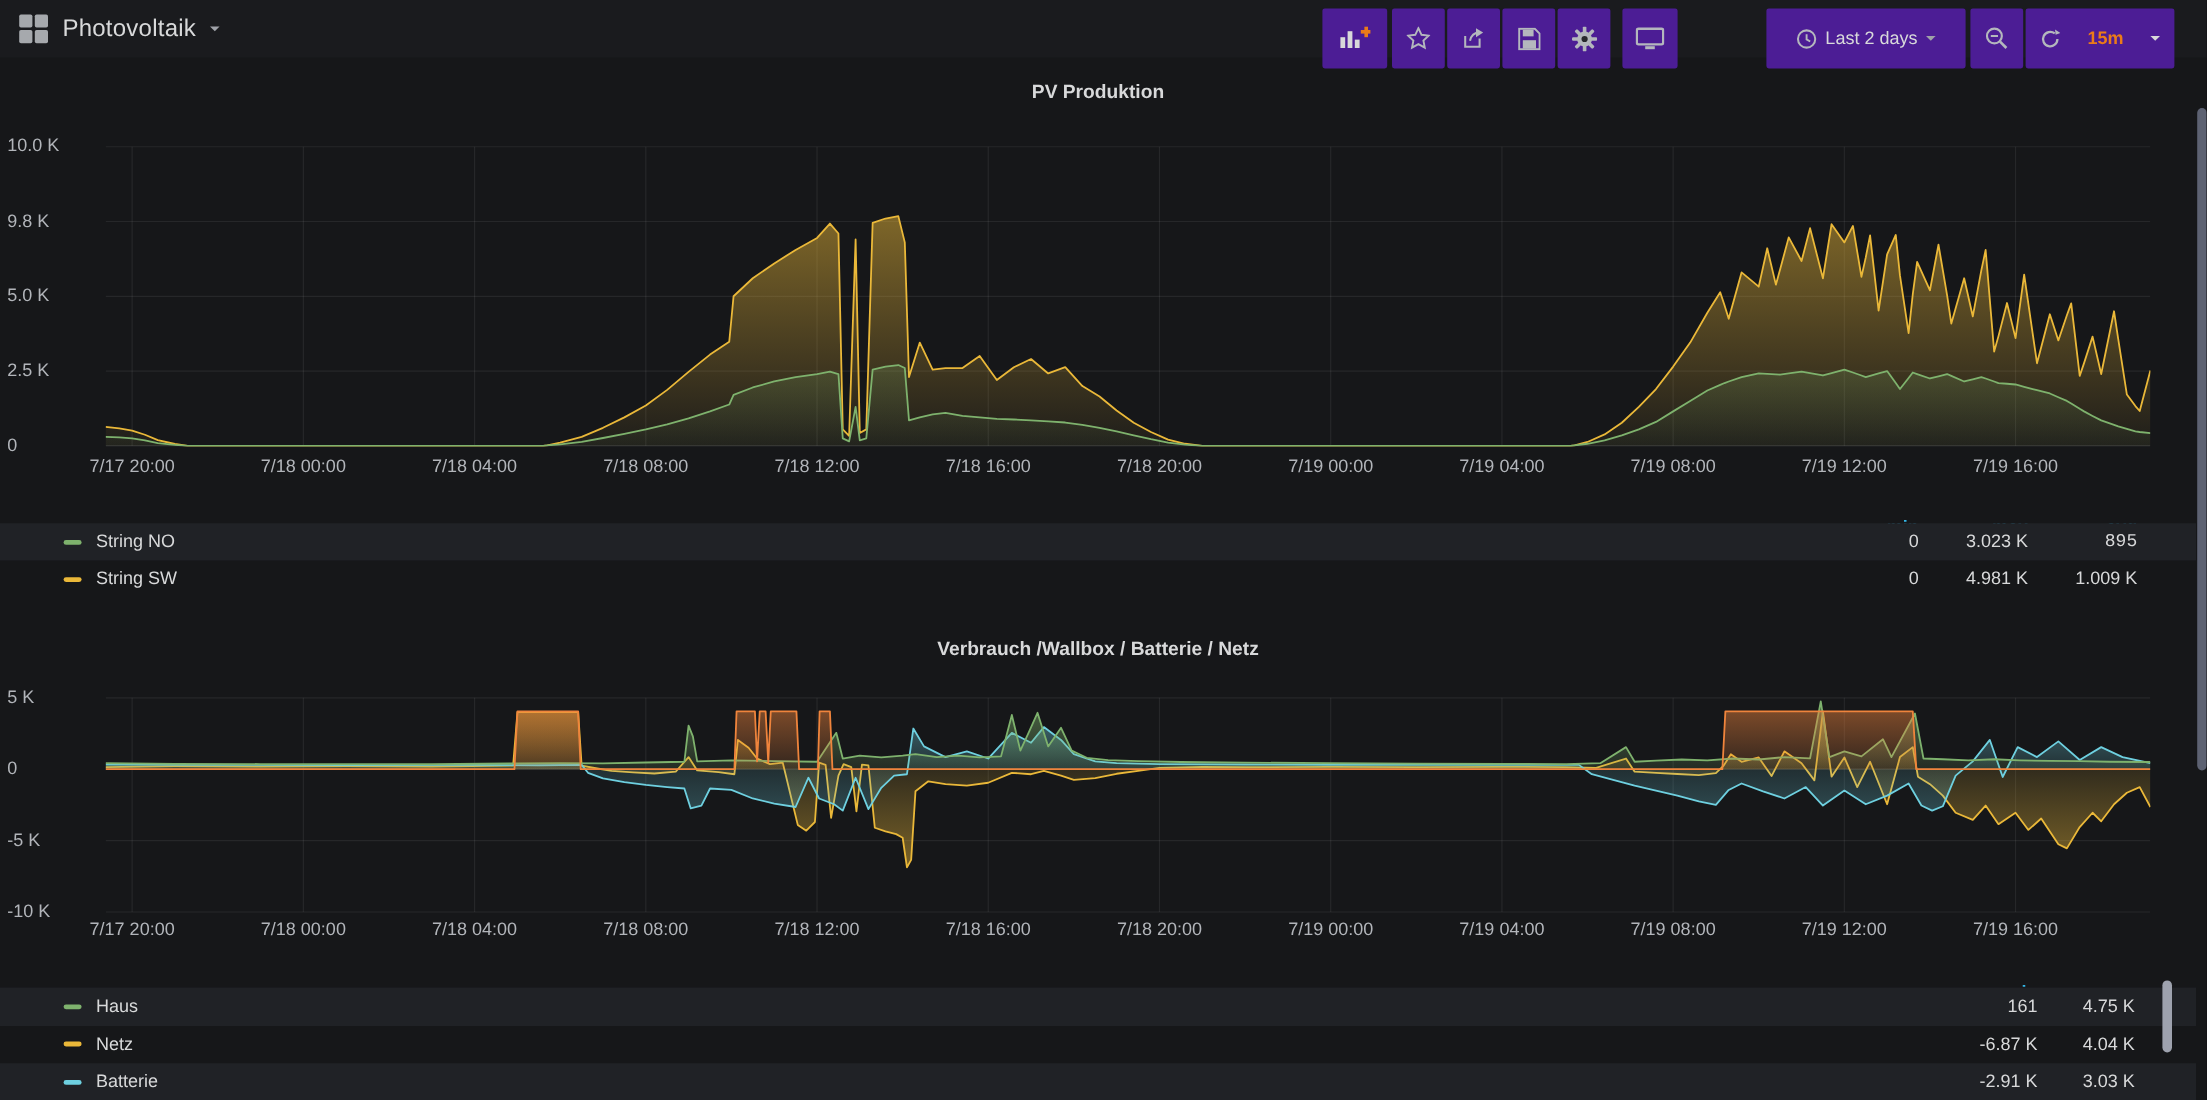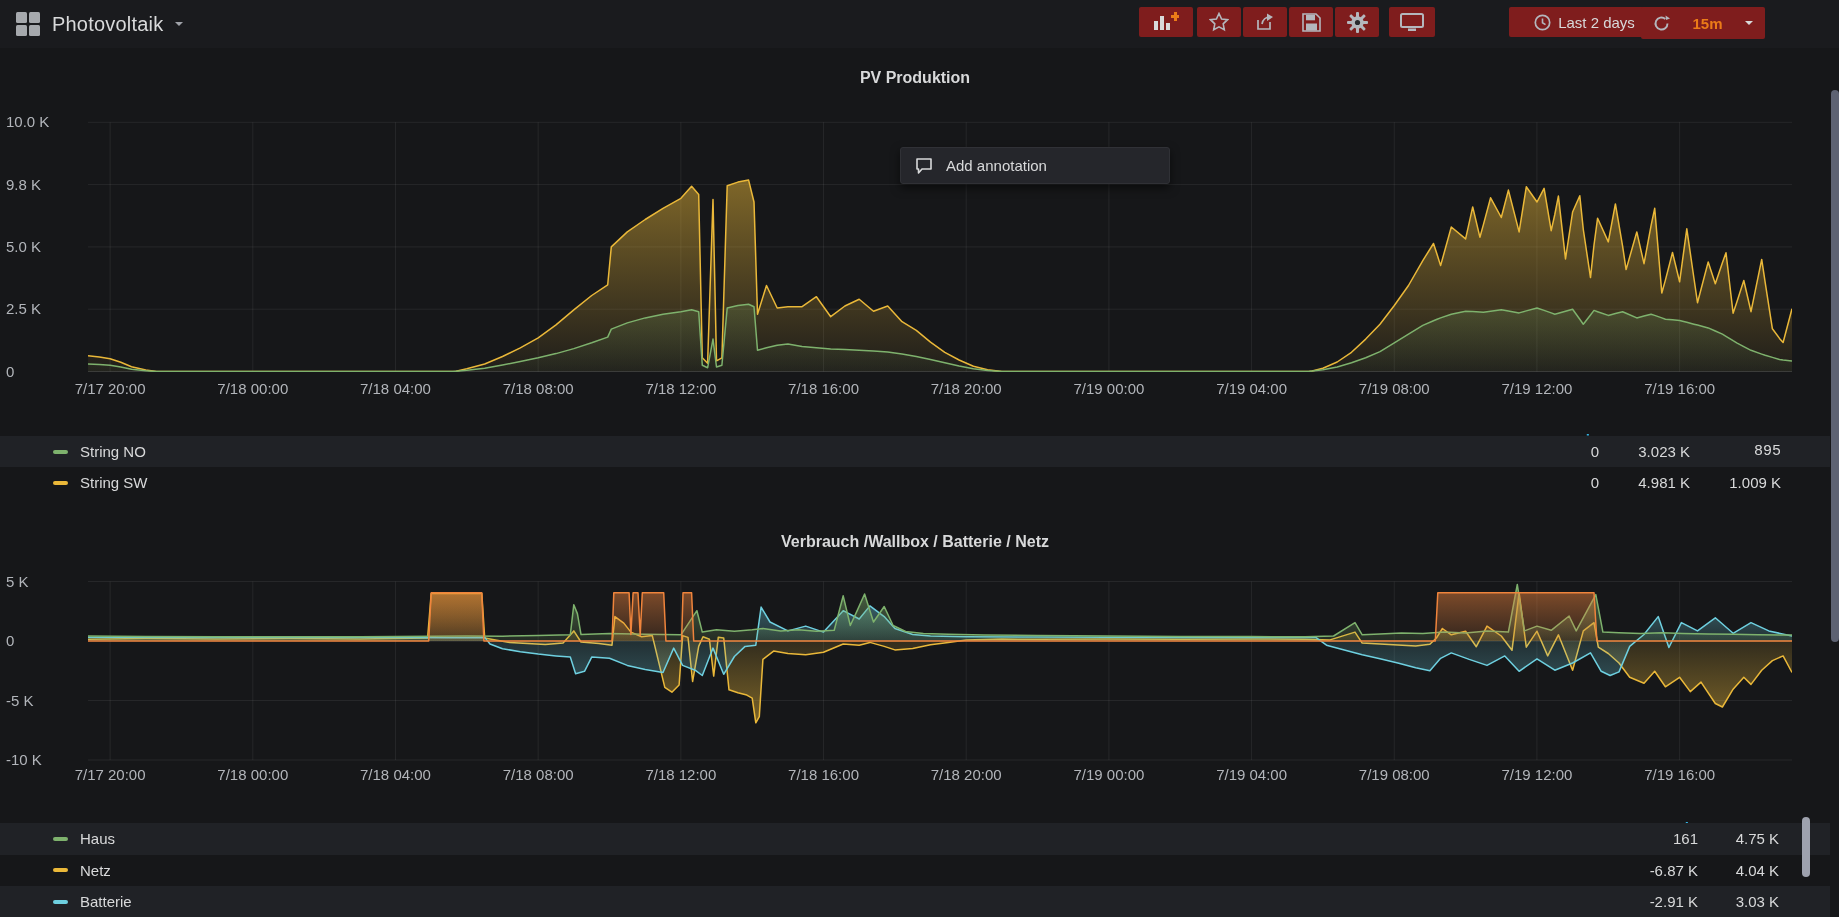--- a/index.html
+++ b/index.html
@@ -6,21 +6,21 @@
   body{font-family:"Liberation Sans", sans-serif;}
   .app{position:relative;width:1839px;height:917px;background:#161719;overflow:hidden;color:#d8d9da;}
   
   .navbar{position:absolute;left:0;top:0;width:100%;height:48px;background:#1a1b1e;}
   .nav-title-wrap{position:absolute;left:16px;top:0;height:48px;display:flex;align-items:center;gap:12px;}
   .grid-icon{display:grid;grid-template-columns:11px 11px;grid-template-rows:11px 11px;gap:2px;}
   .grid-icon span{background:#a6a9ad;border-radius:1.5px;}
   .dash-title{font-size:20px;font-weight:500;color:#d8d9da;letter-spacing:.2px;}
   .caret{width:0;height:0;border-left:5px solid transparent;border-right:5px solid transparent;border-top:5px solid #9fa2a8;display:inline-block;}
   .caret.small{border-left-width:4px;border-right-width:4px;border-top-width:4px;}
-  .nav-btn{position:absolute;top:7px;height:30px;background:#7f1d1d;border-radius:2px;display:flex;align-items:center;justify-content:center;gap:7px;color:#b4b7bd;font-size:15px;cursor:pointer;margin-left:37px;}
+  .nav-btn{position:absolute;top:7px;height:50px;background:#4c1d95;border-radius:2px;display:flex;align-items:center;justify-content:center;gap:7px;color:#b4b7bd;font-size:15px;cursor:pointer;}
   .nav-btn svg{display:block;}
   .tp-label{color:#d8d9da;}
   .refresh-interval{color:#eb7b18;font-weight:700;}
   
   .panel-title{position:absolute;left:0;width:1830px;text-align:center;font-size:16px;font-weight:600;color:#d8d9da;}
   .plot-layer{position:absolute;left:0;top:0;}
   .axis-label{position:absolute;font-size:15px;color:#b2b5ba;}
   .y-label{width:70px;text-align:left;}
   .x-label{width:110px;text-align:center;}
   
@@ -115,21 +115,21 @@
       <span class="tp-label">Last 2 days</span>
       <span class="caret small"></span>
     </div>
     <div class="nav-btn" style="left:1642px;width:44px;">
       <svg width="20" height="20" viewBox="0 0 20 20">
         <circle cx="8" cy="8" r="6.2" fill="none" stroke="#b4b7bd" stroke-width="1.8"></circle>
         <line x1="5" y1="8" x2="11" y2="8" stroke="#b4b7bd" stroke-width="1.8"></line>
         <line x1="12.7" y1="12.7" x2="18" y2="18" stroke="#b4b7bd" stroke-width="2.2"></line>
       </svg>
     </div>
-    <div class="nav-btn" style="left:1604px;width:124px;padding:16px 12px;box-sizing:border-box;justify-content:space-between;">
+    <div class="nav-btn" style="left:1688px;width:124px;padding:16px 12px;box-sizing:border-box;justify-content:space-between;">
       <svg width="17" height="17" viewBox="0 0 17 17">
         <path d="M14.5 8.5 a6 6 0 1 1 -2.2-4.6" fill="none" stroke="#b4b7bd" stroke-width="1.9"></path>
         <path d="M12.5 0.5 L13 5 L17 3.5 Z" fill="#b4b7bd"></path>
       </svg>
       <span class="refresh-interval">15m</span>
       <span class="caret small" style="border-top-color:#d8d9da;"></span>
     </div>
   </header>
 
   <div class="panel-title" style="top:69px;">PV Produktion</div>
@@ -260,26 +260,20 @@
         <div class="legend-col legend-value" style="right: 51px;">4.04 K</div>
       </div>
       <div class="legend-row zebra" style="top: 886px; height: 31.5px; position: absolute;">
         <div class="legend-swatch" style="background: rgb(110, 208, 224);"></div>
         <div class="legend-name">Batterie</div>
         <div class="legend-col legend-value" style="right: 132px;">-2.91 K</div>
         <div class="legend-col legend-value" style="right: 51px;">3.03 K</div>
       </div>
     </div>
 
-  <div class="annotation-popup">
-    <svg width="18" height="18" viewBox="0 0 18 18">
-      <path d="M2 2 h14 v10 h-9 l-3.5 4 v-4 h-1.5 z" fill="none" stroke="#d8d9da" stroke-width="1.6" stroke-linejoin="round"></path>
-    </svg>
-    <span class="label">Add annotation</span>
-  </div>
 
   <div class="page-scroll-thumb"></div>
   <div class="legend-scroll-thumb"></div>
 
 <div class="axis-label y-label" style="left: 6px; top: 113.3px;">10.0 K</div>
     <div class="axis-label y-label" style="left: 6px; top: 175.6px;">9.8 K</div>
     <div class="axis-label y-label" style="left: 6px; top: 237.9px;">5.0 K</div>
     <div class="axis-label y-label" style="left: 6px; top: 300.2px;">2.5 K</div>
     <div class="axis-label y-label" style="left: 6px; top: 362.5px;">0</div>
     <div class="axis-label x-label" style="left: 55.116px; top: 380px;">7/17 20:00</div>

